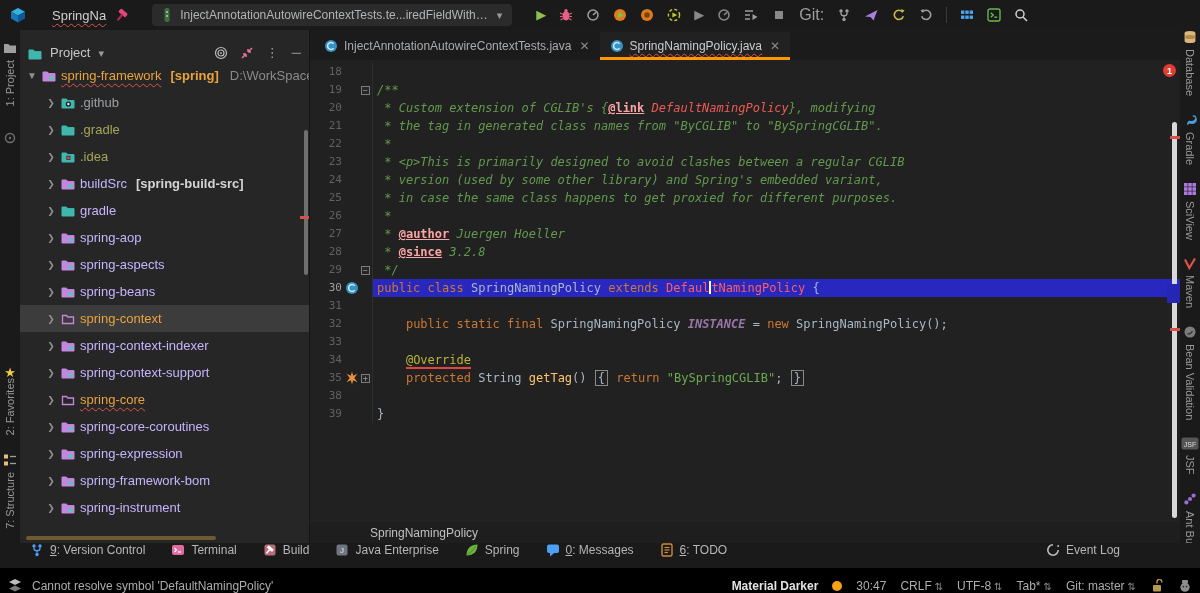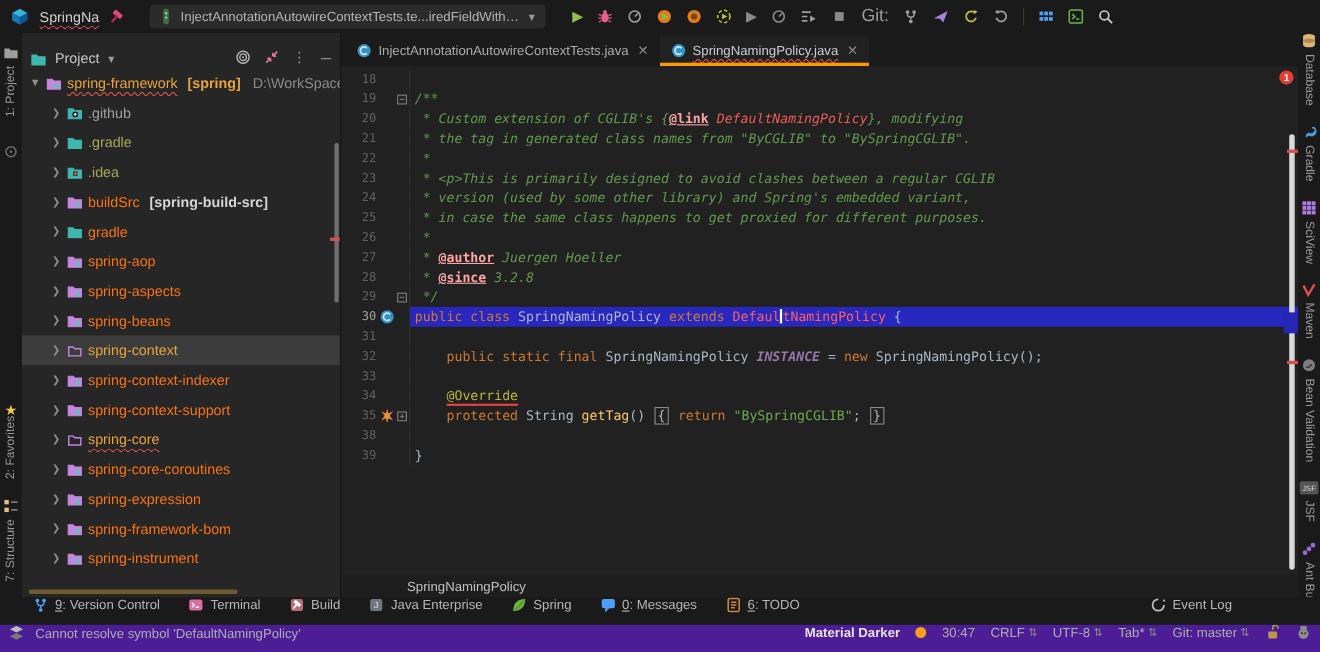--- a/index.html
+++ b/index.html
@@ -4,21 +4,21 @@
 <style>
   *{margin:0;padding:0;box-sizing:border-box}
   html,body{width:1200px;height:593px;overflow:hidden;background:#191919;
     font-family:"Liberation Sans","DejaVu Sans",sans-serif;color:#bdbdbd;-webkit-font-smoothing:antialiased}
   .app{position:relative;width:1200px;height:593px;display:flex;flex-direction:column;background:#1a1a1a}
   .ic{display:inline-flex;align-items:center;justify-content:center;line-height:0}
   .ic svg{display:block}
 
   
   .titlebar{height:30px;flex:0 0 30px;display:flex;align-items:center;background:#1a1a1a;padding:0 10px;gap:8px;font-size:13px}
-  .apptitle{color:#cfcfcf;margin-left:2px}
+  .apptitle{color:#cfcfcf;margin-left:18px}
   .wavy{text-decoration:underline;text-decoration-style:wavy;text-decoration-color:#d9534f;text-decoration-thickness:1px;text-underline-offset:3px}
   .combo{height:22px;background:#2b2b2b;border-radius:4px;display:flex;align-items:center;gap:8px;padding:0 10px;margin-left:14px;width:360px;font-size:12px;color:#b1b4b6;white-space:nowrap;overflow:hidden}
   .combo .lbl{flex:1;overflow:hidden;text-overflow:ellipsis}
   .chev{color:#9a9a9a;font-size:11px}
   .tb-actions{display:flex;align-items:center;gap:13px;margin-left:16px;font-size:13px;flex:1}
   .tb-sep{width:1px;height:16px;background:#3a3a3a}
   .tb-label{color:#9e9e9e;font-size:16px}
   .glyph-run{color:#8fc04d;font-size:13px}
   .glyph-gray{color:#8a8a8a;font-size:13px}
 
@@ -33,21 +33,21 @@
   
   .project{width:290px;background:#262626;position:relative;display:flex;flex-direction:column;font-size:13px;border-right:1px solid #151515}
   .pj-head{height:30px;display:flex;align-items:flex-end;gap:8px;padding:0 8px;flex:0 0 30px}
   .pj-head .title{color:#c7c7c7}
   .pj-head .htools{margin-left:auto;display:flex;align-items:center;gap:12px;color:#9e9e9e}
   .tree{flex:1;overflow:hidden;padding-top:2px;position:relative}
   .trow{height:27px;display:flex;align-items:center;gap:5px;padding-left:26px;white-space:nowrap;cursor:default}
   .trow.root{padding-left:7px}
   .trow.sel{background:#3c3c3c}
   .tchev{color:#8f8f8f;font-size:10px;width:10px;flex:0 0 10px;text-align:center}
-  .tlabel{color:#f97316}
+  .tlabel{color:#c4b5fd}
   .tlabel.gray{color:#9aa0a4}
   .tlabel.olive{color:#a6a65a}
   .tlabel.orange{color:#e8a33d}
   .tsuffix{font-weight:bold;color:#d5d5d5;margin-left:4px}
   .tsuffix.orange{color:#e8a33d}
   .tpath{color:#8a8a8a;margin-left:6px}
   .pj-vscroll{position:absolute;right:1px;top:70px;width:4px;height:145px;background:#6f6f6f;border-radius:2px}
   .pj-mark{position:absolute;right:0;top:156px;width:9px;height:3px;background:#d64f4a}
   .pj-hscroll{position:absolute;left:6px;bottom:3px;height:4px;width:190px;background:#6e5a33;border-radius:2px}
 
@@ -84,21 +84,21 @@
   .stripe-mark{position:absolute;right:0;width:10px;height:3px;background:#d64f4a}
   .stripe-view{position:absolute;right:0;width:13px;height:19px;background:#2626b5}
   .err-badge{position:absolute;right:4px;top:4px;width:13px;height:13px;border-radius:50%;background:#e33c32;color:#fff;
     font-size:9px;font-weight:bold;display:flex;align-items:center;justify-content:center;font-family:"Liberation Sans",sans-serif}
   .breadcrumb{height:20px;flex:0 0 20px;background:#1e1e1e;display:flex;align-items:center;padding-left:60px;font-size:12px;color:#c0c0c0}
 
   
   .bottombar{height:25px;flex:0 0 25px;background:#1a1a1a;display:flex;align-items:flex-start;gap:26px;padding:0 80px 0 30px;font-size:12px;color:#b6b6b6}
   .bb-item{display:flex;align-items:center;gap:6px;cursor:default;white-space:nowrap}
   .mn{text-decoration:underline}
-  .statusbar{height:25px;flex:0 0 25px;background:#4c1d95;display:flex;align-items:flex-start;gap:16px;padding:0 8px;font-size:12px;color:#adadad}
+  .statusbar{height:25px;flex:0 0 25px;background:#000000;display:flex;align-items:flex-end;gap:16px;padding:0 8px;font-size:12px;color:#adadad}
   .sb-left{display:flex;align-items:center;gap:10px}
   .sb-right{margin-left:auto;display:flex;align-items:center;gap:14px;white-space:nowrap}
   .sb-w{display:flex;align-items:center;gap:3px;cursor:default}
   .updn{color:#8a8a8a;font-size:10px}
   .theme{color:#e3e3e3;font-weight:bold}
   .dot{width:10px;height:10px;border-radius:50%;background:#f9a01b}
 </style>
 </head>
 <body>
 

